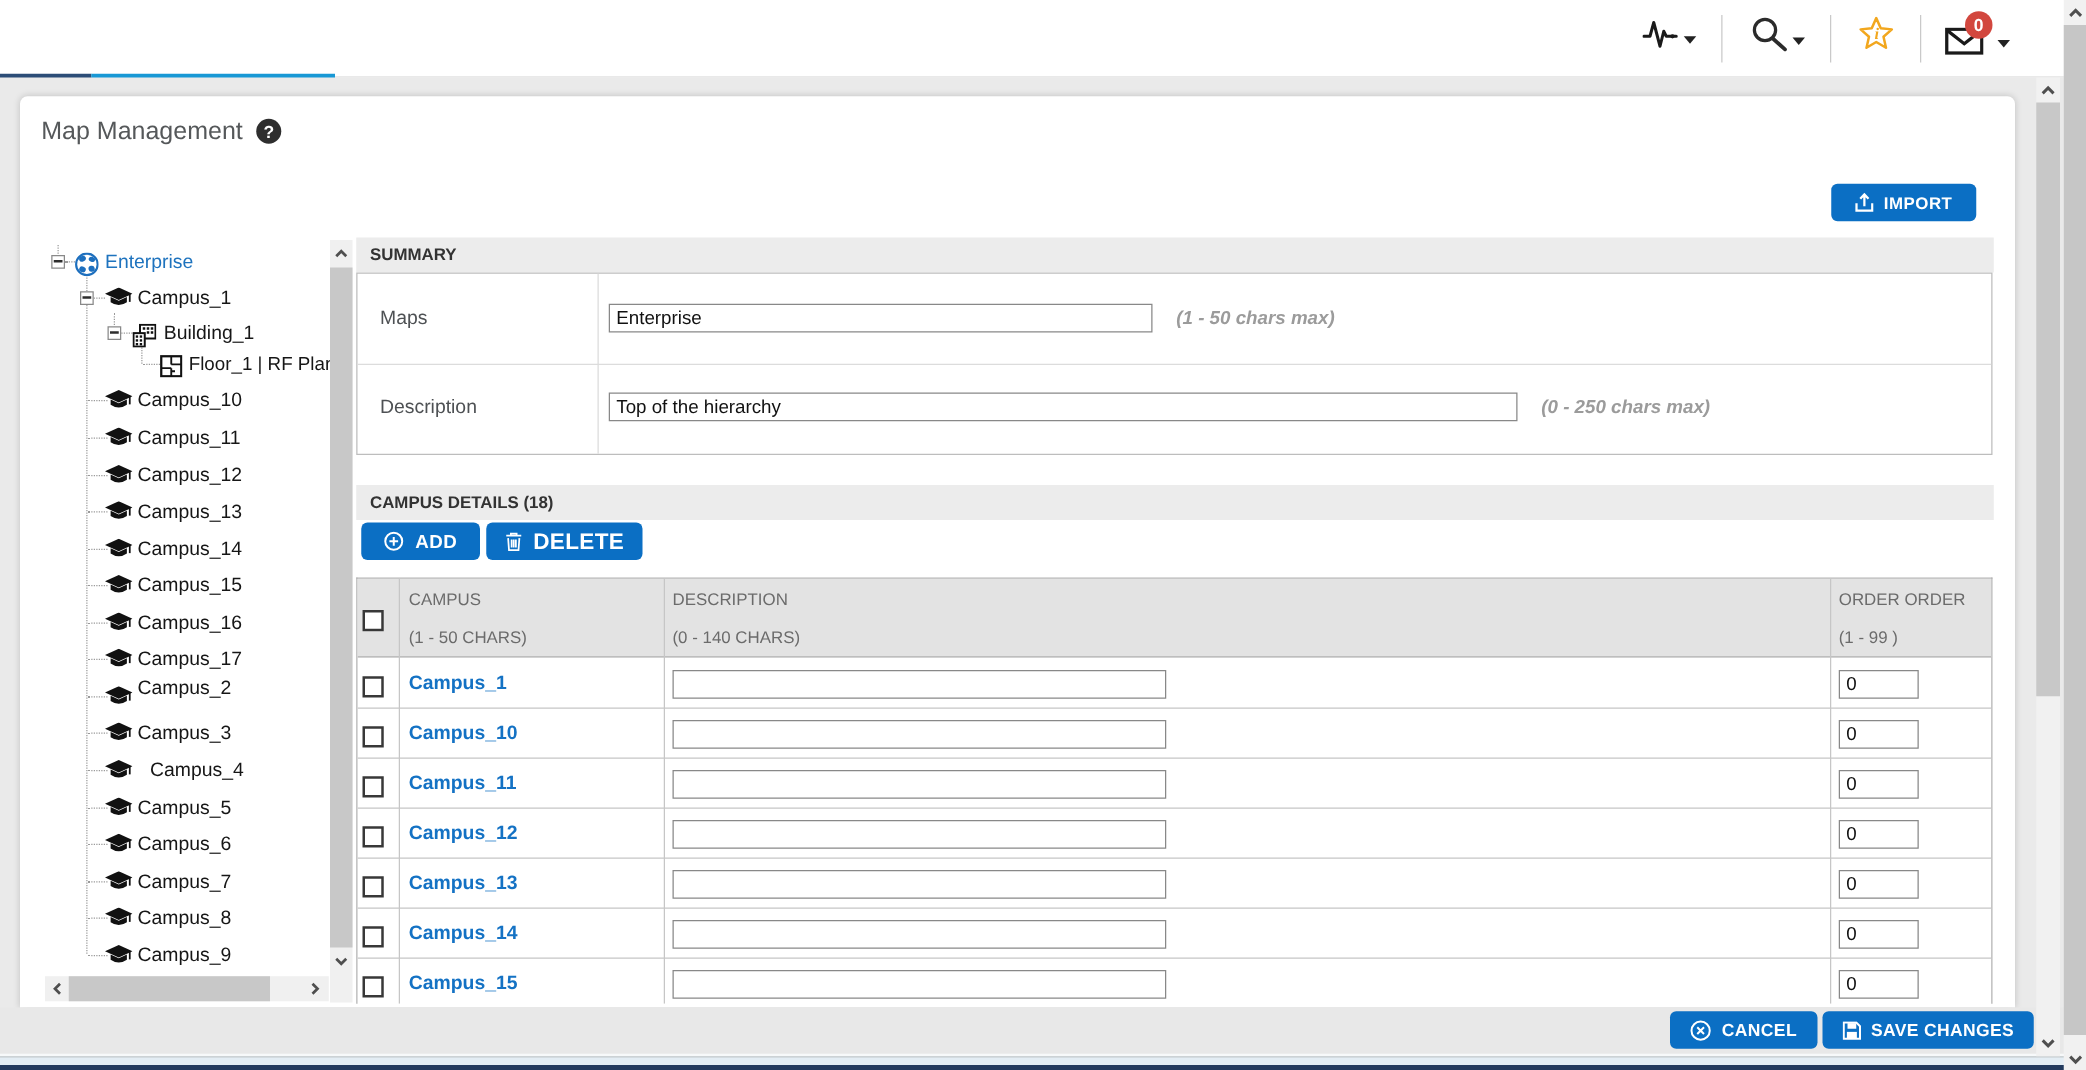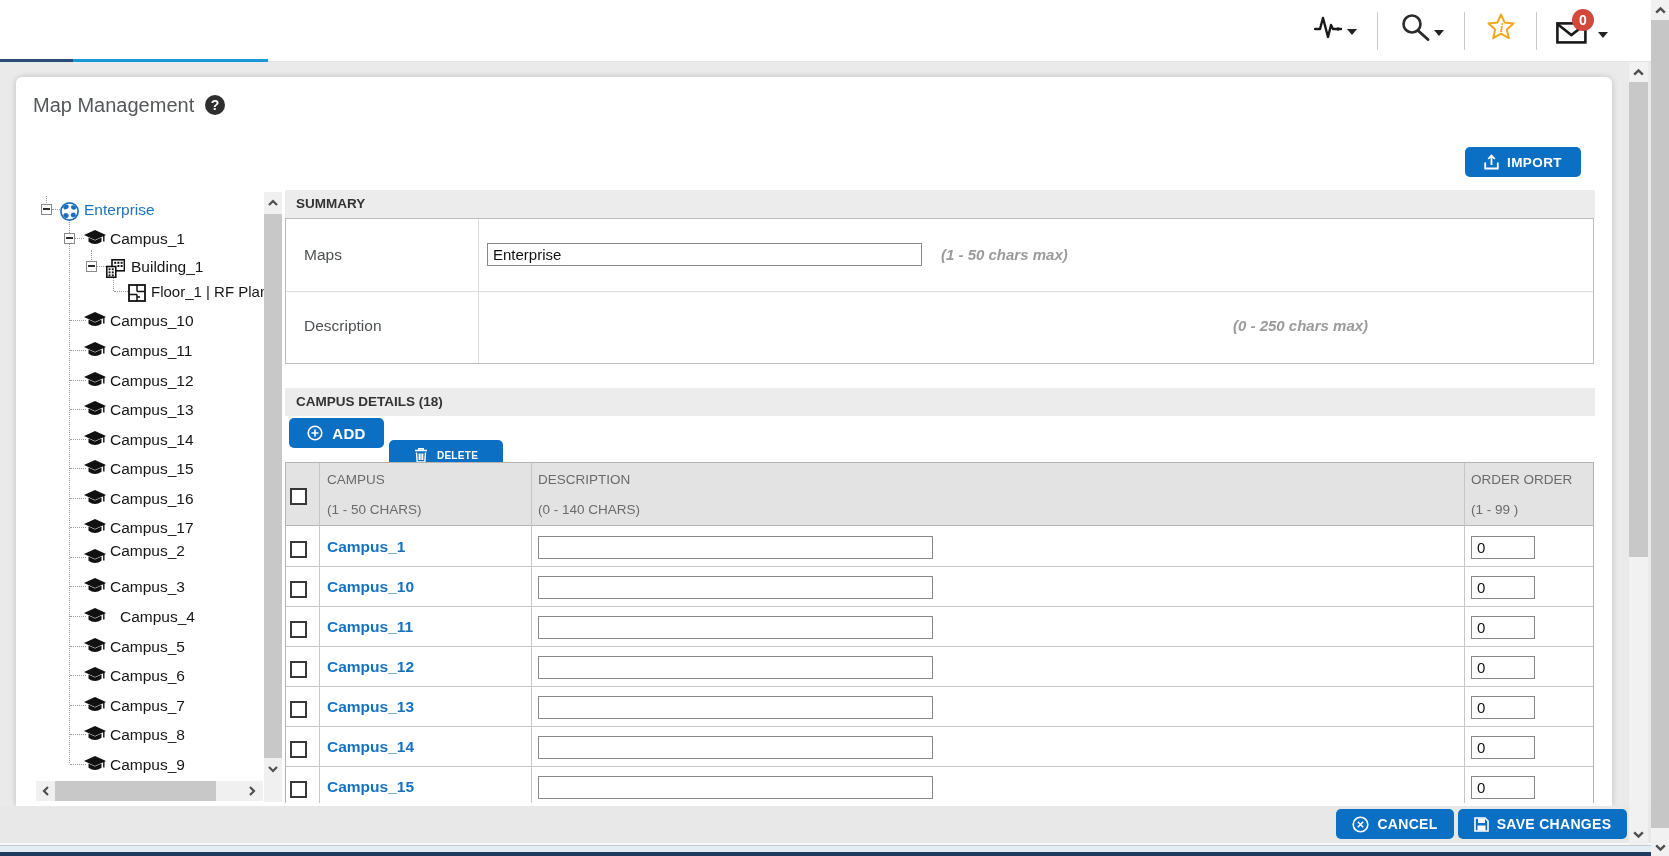--- a/index.html
+++ b/index.html
@@ -296,29 +296,30 @@
   </svg>
 
 <div class="secbar" style="top:190px">SUMMARY</div>
 <div id="sumtable">
   <div class="vline"></div>
     <div class="hline"></div>
   <div class="flabel" style="left:18px;top:27px">Maps</div>
   <input class="abs" style="left: 201px; top: 24px; width: 435px; height: 23px;" value="Enterprise">
   <div class="hint" style="left:655px;top:27px">(1 - 50 chars max)</div>
   <div class="flabel" style="left:18px;top:98px">Description</div>
+  <input class="abs" style="left: 201px; top: 95px; width: 727px; height: 23px;" value="Top of the hierarchy">
   <div class="hint" style="left:947px;top:98px">(0 - 250 chars max)</div>
 </div>
 <div class="secbar" style="top:388px">CAMPUS DETAILS (18)</div>
 <div class="bluebtn" style="left:289px;top:418px;width:95px;height:30px;font-size:15px;letter-spacing:0.3px">
   <svg width="16" height="16" viewBox="0 0 16 16" style="margin-right:9px">
       <circle cx="8" cy="8" r="6.8" fill="none" stroke="#fff" stroke-width="1.6"></circle>
       <path d="M8,4.5 V11.5 M4.5,8 H11.5" stroke="#fff" stroke-width="1.6"></path>
     </svg>ADD</div>
-<div class="bluebtn" style="left:389px;top:440px;width:114px;height:30px;font-size:10px;letter-spacing:0.3px">
+<div class="bluebtn" style="left:389px;top:418px;width:125px;height:30px;font-size:18px;letter-spacing:0.3px">
   <svg width="14" height="16" viewBox="0 0 14 16" style="margin-right:9px">
       <path d="M1,3.5 H13 M4.7,3.5 V1.8 H9.3 V3.5 M2.5,5.5 L3.2,15 H10.8 L11.5,5.5 M5.3,6.5 V13 M7,6.5 V13 M8.7,6.5 V13" fill="none" stroke="#fff" stroke-width="1.4"></path>
     </svg>DELETE</div>
 
 <div id="ctable">
   <div id="chead">
     <div class="cb" style="left:4px;top:25px"></div>
     <div class="abs" style="left:41px;top:9px">CAMPUS</div>
     <div class="abs" style="left:41px;top:39px">(1 - 50 CHARS)</div>
     <div class="abs" style="left:252px;top:9px">DESCRIPTION</div>

